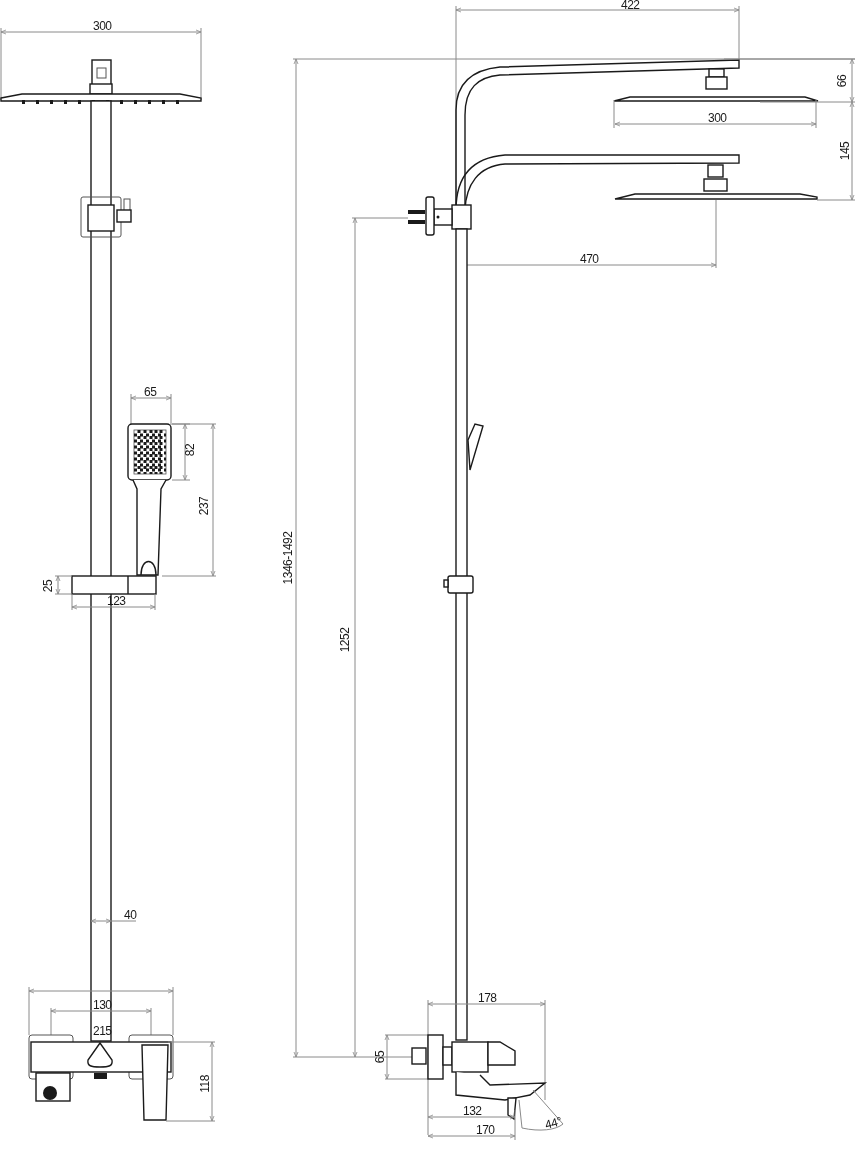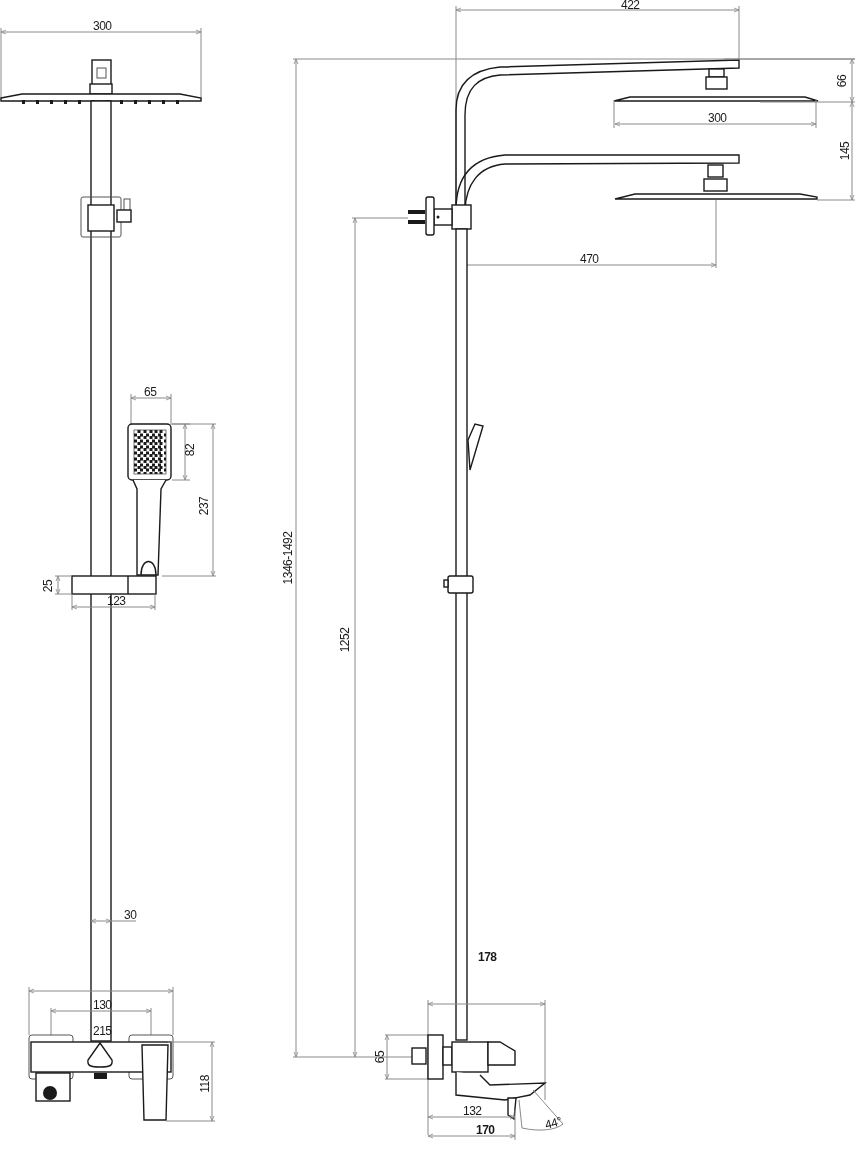--- a/index.html
+++ b/index.html
@@ -172,29 +172,29 @@
     <line class="dim" x1="515" y1="1110" x2="515" y2="1140"></line>
   </g>
 </svg>
 
 <span class="lbl" style="left:93px;top:20px;">300</span>
 <span class="lbl" style="left:144px;top:386px;">65</span>
 <span class="lbl rot" style="left:184px;top:444px;">82</span>
 <span class="lbl rot" style="left:195px;top:500px;">237</span>
 <span class="lbl rot" style="left:42px;top:580px;">25</span>
 <span class="lbl" style="left:107px;top:595px;">123</span>
-<span class="lbl" style="left:124px;top:909px;">30</span>
+<span class="lbl" style="left:124px;top:909px;">40</span>
 <span class="lbl" style="left:93px;top:979px;margin-top:46px;">215</span>
 <span class="lbl" style="left:93px;top:999px;">130</span>
 <span class="lbl rot" style="left:196px;top:1078px;">118</span>
 
 <span class="lbl" style="left:589px;top:-1px;margin-left:32px;">422</span>
 <span class="lbl rot" style="left:836px;top:75px;">66</span>
 <span class="lbl" style="left:708px;top:112px;">300</span>
 <span class="lbl rot" style="left:836px;top:145px;">145</span>
 <span class="lbl" style="left:580px;top:253px;">470</span>
 <span class="lbl rot" style="left:262px;top:552px;">1346-1492</span>
 <span class="lbl rot" style="left:333px;top:634px;">1252</span>
-<span class="lbl" style="left:478px;top:951px;font-weight:bold;">178</span>
+<span class="lbl" style="left:478px;top:992px;">178</span>
 <span class="lbl rot" style="left:374px;top:1051px;">65</span>
 <span class="lbl" style="left:463px;top:1105px;text-align:center;">132</span>
-<span class="lbl" style="left:476px;top:1124px;font-weight:bold;">170</span>
+<span class="lbl" style="left:476px;top:1124px;">170</span>
 <span class="lbl" style="left:545px;top:1117px;transform:rotate(-15deg);">44°</span>
 
 </body></html>

